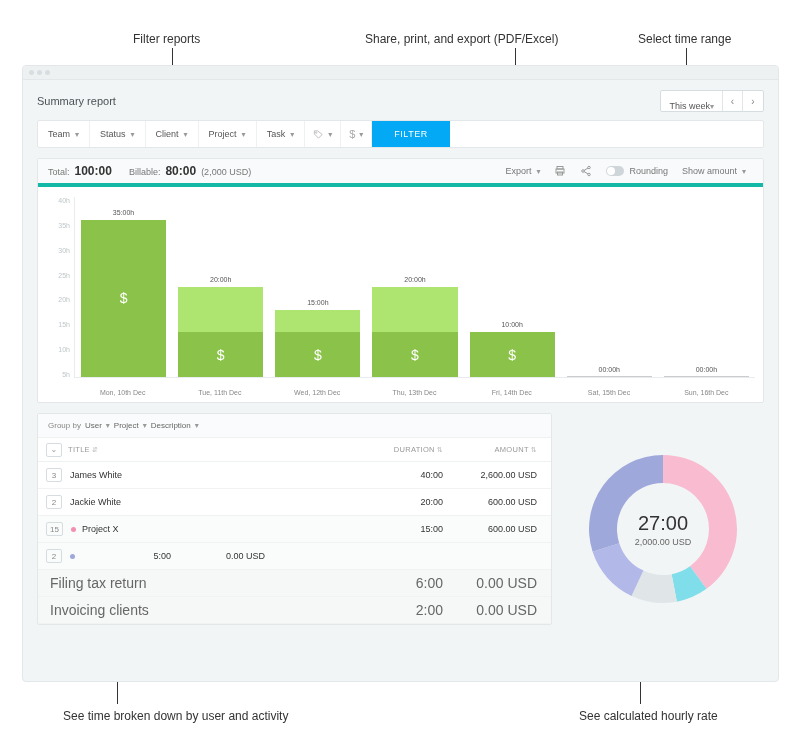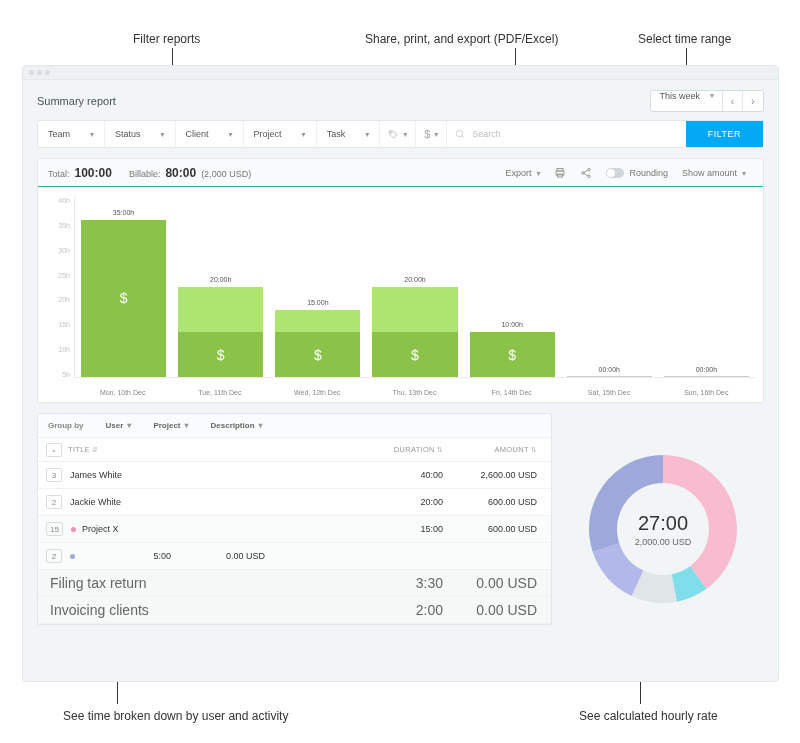--- a/index.html
+++ b/index.html
@@ -11,33 +11,33 @@
   .ann-dot { position: absolute; width: 5px; height: 5px; border-radius: 50%; background: #333; }
   
   
   .app-window { position: absolute; left: 22px; top: 65px; width: 757px; height: 617px; border: 1px solid #e4e7e9; border-radius: 4px; background: #f2f5f6; overflow: hidden; }
   .titlebar { height: 14px; background: #eef1f2; border-bottom: 1px solid #e4e7e9; display:flex; align-items:center; padding-left:6px; gap:3px;}
   .tb-dot { width:5px; height:5px; border-radius:50%; background:#d8dde0; }
   
   .page-header { display:flex; align-items:center; justify-content:space-between; padding: 10px 14px 8px 14px; }
   .page-title { font-size: 11px; font-weight: 400; color: #4a5255; }
   .time-range { display:flex; align-items:center; background:#fff; border:1px solid #d6dde0; border-radius:2px; height:22px; }
-  .time-range .sel { padding: 0 8px; font-size:9px; color:#555; display:flex; align-items:flex-start; gap:10px; height:100%; border-right:1px solid #e2e6e8;}
+  .time-range .sel { padding: 0 8px; font-size:9px; color:#555; display:flex; align-items:flex-end; gap:0; height:100%; border-right:1px solid #e2e6e8;}
   .time-range .nav { width:20px; display:flex; align-items:center; justify-content:center; height:100%; color:#888; border-right:1px solid #e2e6e8; font-size:10px;}
   .time-range .nav:last-child { border-right:none; }
   
   .filter-bar { margin: 0 14px 10px 14px; display:flex; align-items:center; background:#fff; border:1px solid #e4e7e9; border-radius:2px; height:28px; }
-  .filter-item { padding: 0 10px; font-size:9px; color:#555; display:flex; align-items:center; gap:20px; height:100%; border-right:1px solid #eef1f2; }
+  .filter-item { padding: 0 10px; font-size:9px; color:#555; display:flex; align-items:center; gap:5px; height:100%; border-right:1px solid #eef1f2; }
   .filter-item.icon-only { padding: 0 8px; color:#aaa; gap:4px;}
   .search-box { flex:1; display:flex; align-items:center; padding:0 8px; color:#bbb; gap:6px; font-size:9px;}
   .filter-btn { background:#03a9f4; color:#fff; height:100%; padding:0 22px; font-size:9px; font-weight:500; letter-spacing:0.5px; display:flex; align-items:center; border:none;}
   .caret { font-size:8px; color:#999; }
   
   .chart-card { margin: 0 14px 10px 14px; background:#fff; border:1px solid #e4e7e9; border-radius:2px; }
-  .chart-toolbar { display:flex; align-items:center; height:28px; border-bottom:1px solid #14b8a6; background:#f9fafb; padding:0 10px; font-size:9px; }
+  .chart-toolbar { display:flex; align-items:center; height:28px; border-bottom:4px solid #14b8a6; background:#f9fafb; padding:0 10px; font-size:9px; }
   .totals { display:flex; align-items:baseline; gap:5px; color:#777;}
   .totals .big { font-size:12px; font-weight:600; color:#333; }
   .spacer { flex:1; }
   .tb-item { display:flex; align-items:flex-end; gap:5px; padding:0 7px; color:#777; font-size:9px;}
   .toggle { width:18px; height:10px; border-radius:5px; background:#cfd6d9; position:relative; }
   .toggle::after { content:''; position:absolute; left:1px; top:1px; width:8px; height:8px; background:#fff; border-radius:50%; }
   
   .chart-body { height: 215px; padding: 10px 6px 2px 6px; position:relative; }
   .y-axis { position:absolute; left:8px; top:10px; bottom:24px; width:24px; display:flex; flex-direction:column; justify-content:space-between; }
   .y-tick { font-size:7px; color:#bfc6c9; text-align:right; }
@@ -48,21 +48,21 @@
   .bar-seg { width:100%; position:relative; display:flex; align-items:center; justify-content:center;}
   .bar-seg.top { background:#aee571; }
   .bar-seg.bot { background:#8bc34a; }
   .dollar { color:#fff; font-size:14px; font-weight:400; }
   .zero-line { width:100%; height:1px; background:#ccc; }
   .x-labels { position:absolute; left:36px; right:8px; bottom:6px; display:flex; }
   .x-label { flex:1; text-align:center; font-size:7px; color:#888; }
   
   .lower { margin: 0 14px; display:flex; gap:10px; }
   .table-card { flex: 0 0 515px; background:#fff; border:1px solid #e4e7e9; border-radius:2px; }
-  .group-bar { height:24px; display:flex; align-items:center; gap:22px; padding:0 10px; border-bottom:1px solid #eef1f2; background:#fafbfc; font-size:8px; color:#888;font-weight:bold;}
+  .group-bar { height:24px; display:flex; align-items:center; gap:4px; padding:0 10px; border-bottom:1px solid #eef1f2; background:#fafbfc; font-size:8px; color:#888;}
   .group-sel { display:flex; align-items:flex-end; gap:4px; color:#666; }
   .thead { height:24px; display:flex; align-items:center; padding:0 8px; border-bottom:1px solid #eef1f2; font-size:7.5px; color:#999; letter-spacing:0.3px; }
   .exp { width:16px; height:14px; border:1px solid #d6dde0; border-radius:2px; display:flex; align-items:center; justify-content:center; font-size:8px; color:#999; margin-right:6px;}
   .col-title { flex:1; }
   .col-dur { width:90px; text-align:right; }
   .col-amt { width:100px; text-align:right; padding-right:6px; }
   .sort { font-size:7px; color:#bbb; margin-left:2px;}
   .trow { height:27px; display:flex; align-items:center; padding:0 8px; border-bottom:1px solid #f0f2f4; font-size:9px; color:#333;}
   .trow.sub { background:#fafbfb; }
   .trow.sub2 { background:#f6f8f8; font-size:14px; color:#666;}
@@ -146,27 +146,20 @@
       <svg width="11" height="11" viewBox="0 0 24 24" fill="none" stroke="#bbb" stroke-width="2">
           <path d="M20 12l-8 8-9-9V4h7l10 8z"></path>
           <circle cx="7" cy="8" r="1.5"></circle>
         </svg>
       <span class="caret">▾</span>
     </div>
     <div class="filter-item icon-only">
       <span style="font-size:11px;">$</span>
         <span class="caret">▾</span>
     </div>
-    <div class="search-box">
-      <svg width="11" height="11" viewBox="0 0 24 24" fill="none" stroke="#ccc" stroke-width="2">
-          <circle cx="10" cy="10" r="7"></circle>
-          <line x1="20" y1="20" x2="15" y2="15"></line>
-        </svg>
-      <span>Search</span>
-    </div>
     <button class="filter-btn">FILTER</button>
   </div>
 
   <div class="chart-card">
     <div class="chart-toolbar">
       <div class="totals">
         <span>Total:</span>
         <span class="big">100:00</span>
         <span style="margin-left:12px;">Billable:</span>
         <span class="big">80:00</span>
@@ -324,21 +317,21 @@
           </div>
           <div class="trow sub">
             <div class="badge">2</div>
             <div class="pdot" style="background:#9fa8da"></div>
             <div class="col-dur">5:00</div>
             <div class="col-amt">0.00 USD</div>
           </div>
           <div class="trow sub2">
             <div style="width:0;margin-right:4px;"></div>
             <div class="col-title">Filing tax return</div>
-            <div class="col-dur">3:30</div>
+            <div class="col-dur">6:00</div>
             <div class="col-amt">0.00 USD</div>
           </div>
           <div class="trow sub2">
             <div style="width:0;margin-right:4px;"></div>
             <div class="col-title">Invoicing clients</div>
             <div class="col-dur">2:00</div>
             <div class="col-amt">0.00 USD</div>
           </div>
         </div>
     </div>

